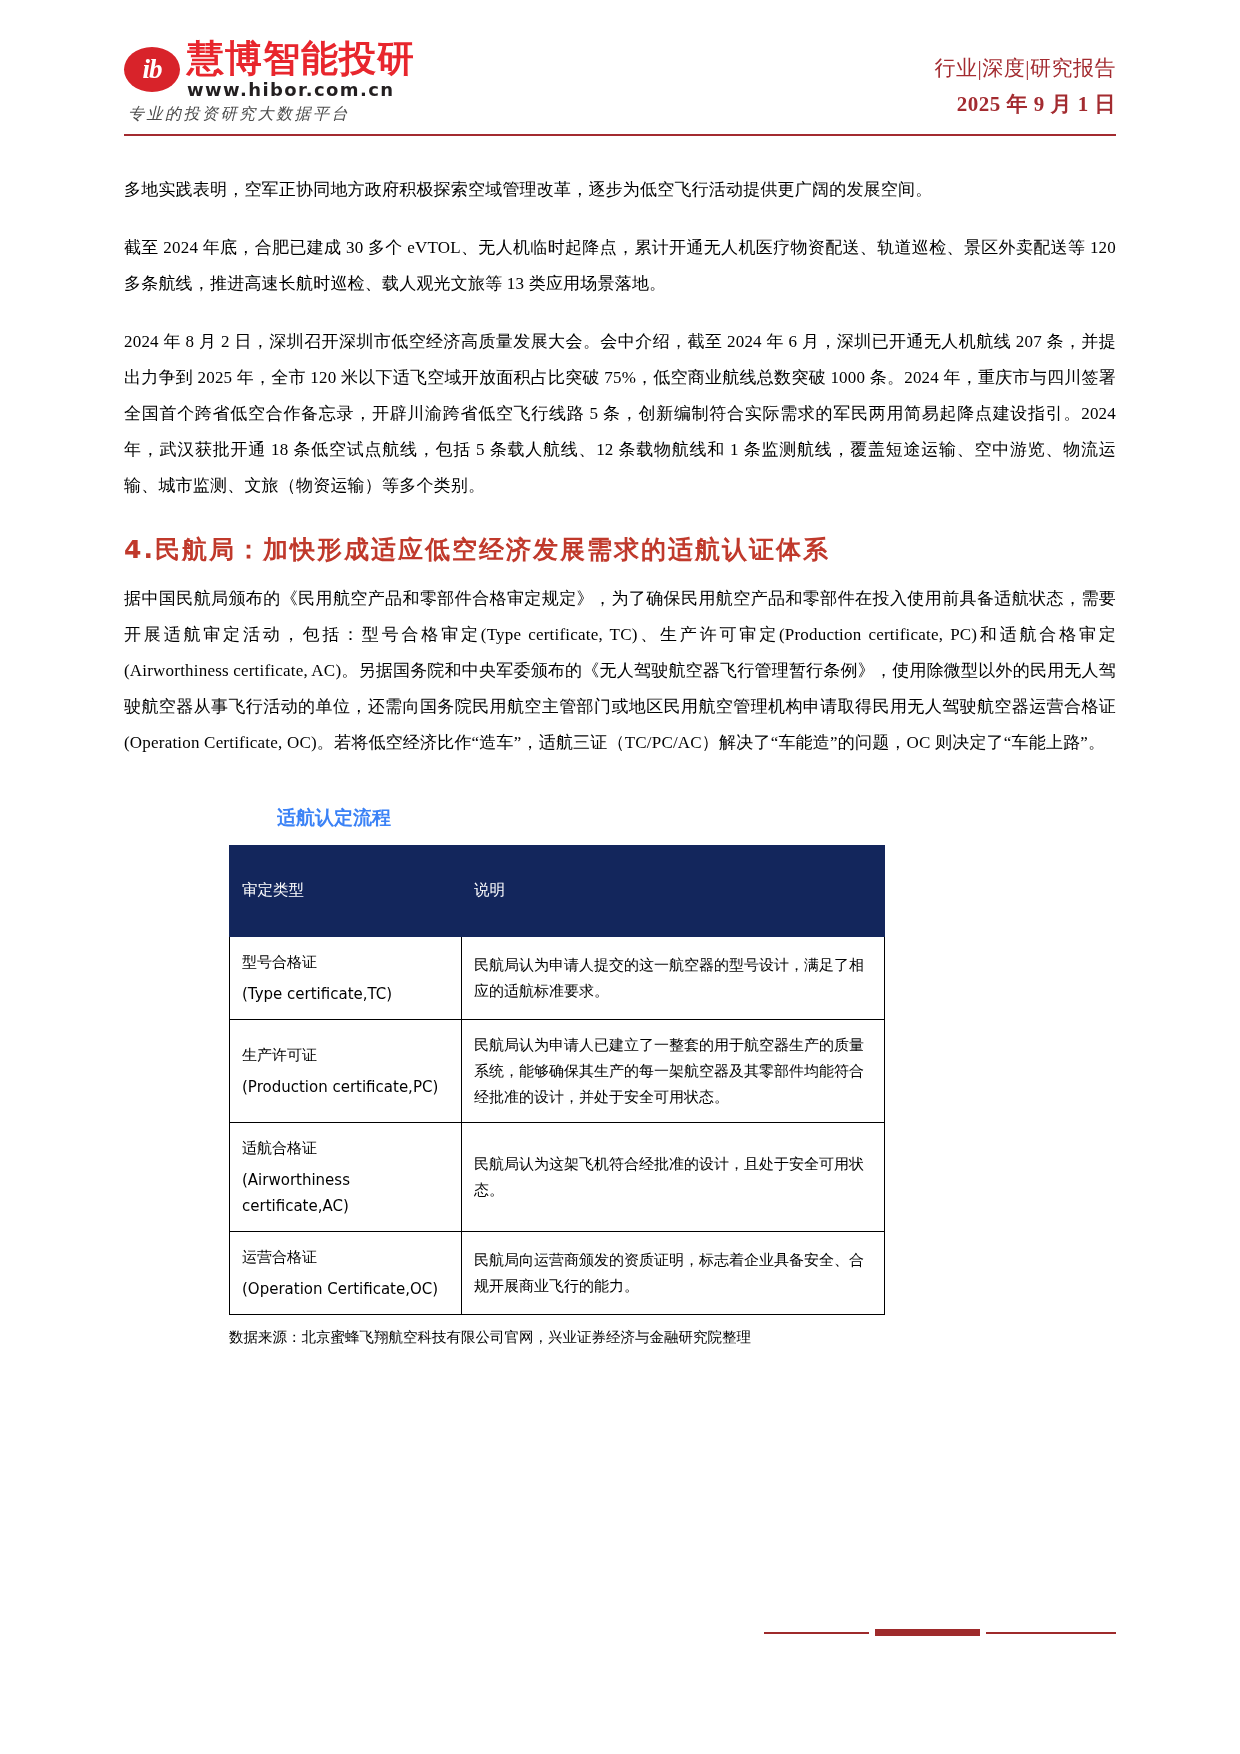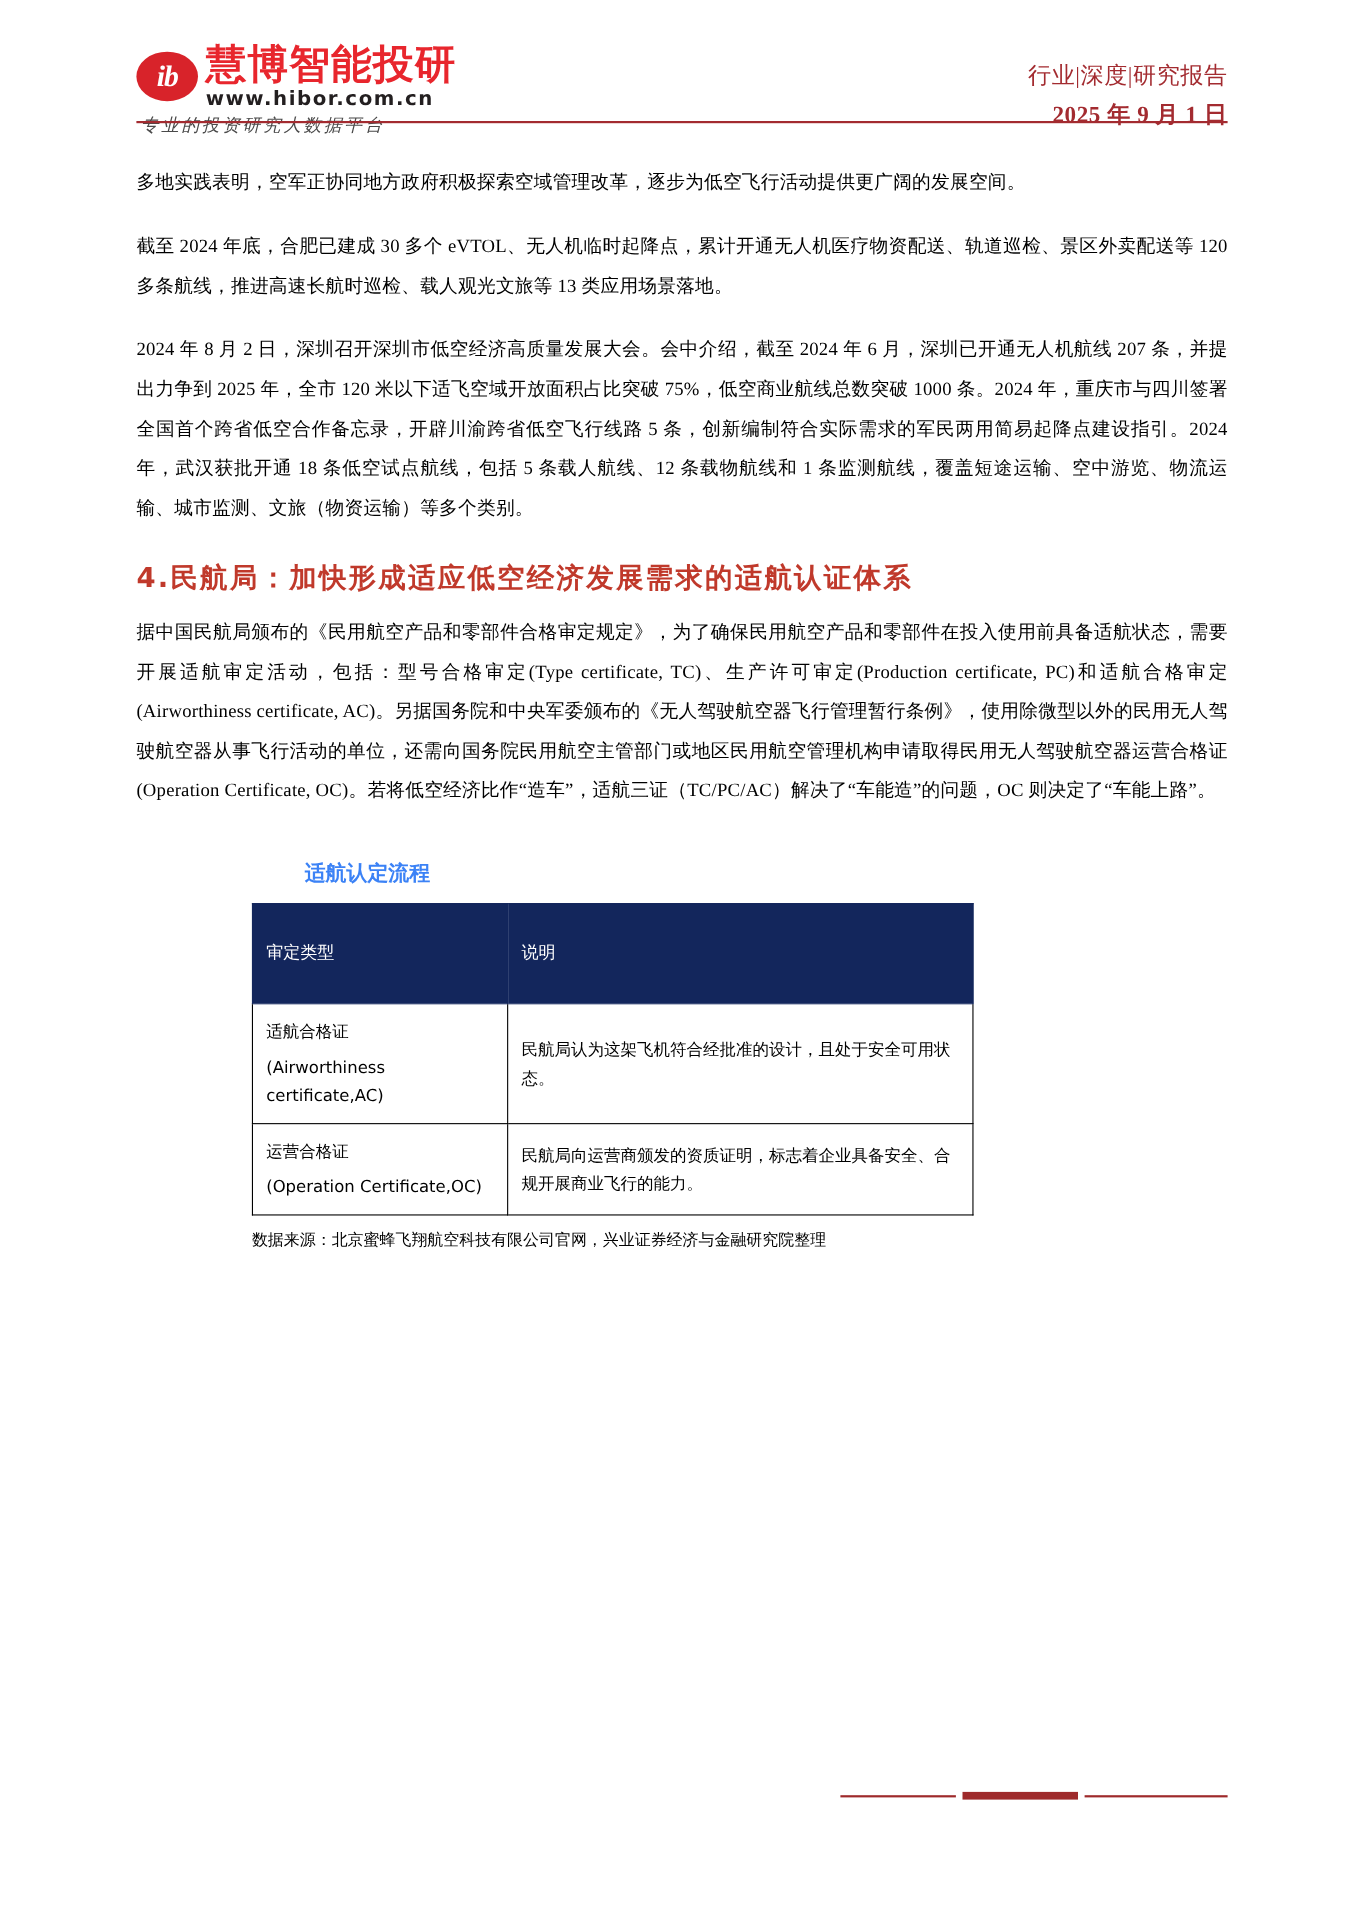--- a/index.html
+++ b/index.html
@@ -19,21 +19,21 @@
   .page {
     width: 1240px;
     height: 1754px;
     position: relative;
     box-sizing: border-box;
   }
 
   
   .header {
     position: relative;
-    height: 112px;
+    height: 136px;
     padding: 0 124px;
     box-sizing: border-box;
   }
   .header-inner {
     display: flex;
     justify-content: space-between;
     align-items: flex-start;
     height: 100%;
     padding-top: 40px;
     box-sizing: border-box;
@@ -288,20 +288,34 @@
         </colgroup>
         <thead>
           <tr>
             <th>审定类型</th>
             <th>说明</th>
           </tr>
         </thead>
         <tbody>
           <tr>
             <td>
+              <span class="cell-line">型号合格证</span>
+              <span class="cell-line">(Type certificate,TC)</span>
+            </td>
+            <td>民航局认为申请人提交的这一航空器的型号设计，满足了相应的适航标准要求。</td>
+          </tr>
+          <tr>
+            <td>
+              <span class="cell-line">生产许可证</span>
+              <span class="cell-line">(Production certificate,PC)</span>
+            </td>
+            <td>民航局认为申请人已建立了一整套的用于航空器生产的质量系统，能够确保其生产的每一架航空器及其零部件均能符合经批准的设计，并处于安全可用状态。</td>
+          </tr>
+          <tr>
+            <td>
               <span class="cell-line">适航合格证</span>
               <span class="cell-line">(Airworthiness certificate,AC)</span>
             </td>
             <td>民航局认为这架飞机符合经批准的设计，且处于安全可用状态。</td>
           </tr>
           <tr>
             <td>
               <span class="cell-line">运营合格证</span>
               <span class="cell-line">(Operation Certificate,OC)</span>
             </td>

